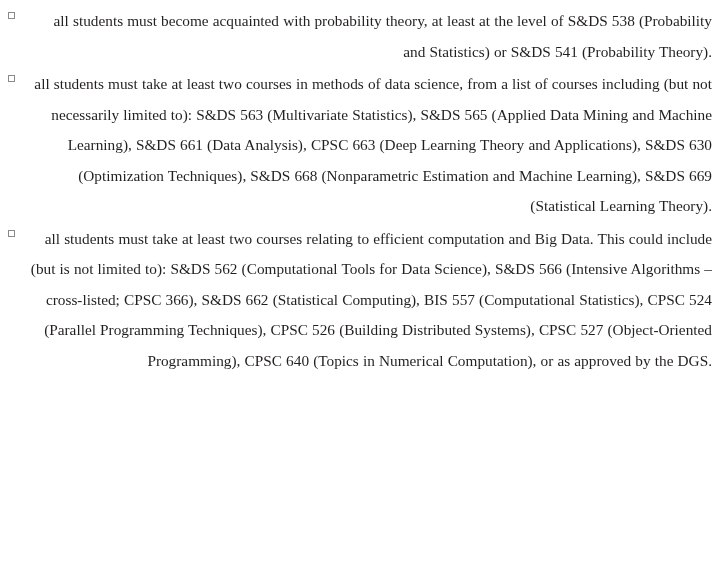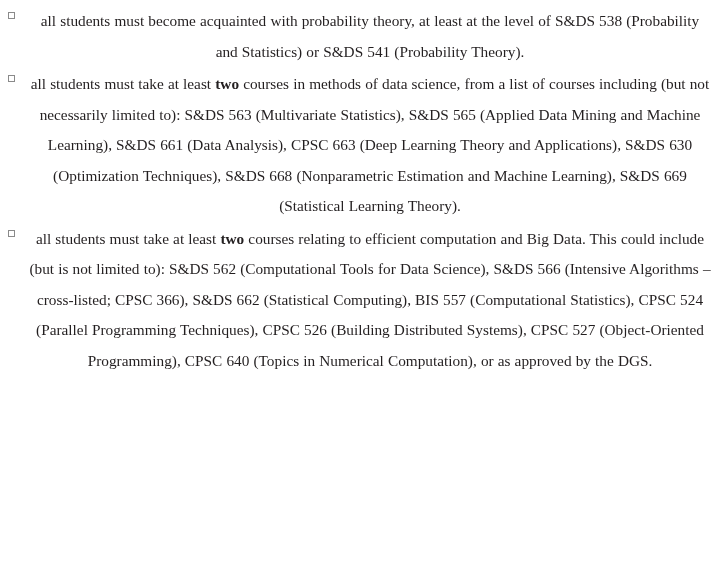--- a/index.html
+++ b/index.html
@@ -35,26 +35,26 @@
     top: 6px;
     width: 7px;
     height: 7px;
     border: 1px solid #8a8a8a;
     background: #ffffff;
     box-sizing: border-box;
   }
   .para {
     font-size: 15.3px;
     line-height: 30.5px;
-    text-align: center;
+    text-align: right;
     letter-spacing: 0.0px;
     word-spacing: 0.3px;
   }
   .para b {
-    font-weight: bold;
+    font-weight: normal;
   }
 </style>
 </head>
 <body>
 
 <div class="doc">
   <ul class="bullet-list" id="list-root">
       <li class="bullet-item">
         <span class="marker"></span>
         <div class="para"><span>all students must become acquainted with probability theory, at least at the level of S&amp;DS 538 (Probability and Statistics) or S&amp;DS 541 (Probability Theory).</span></div>

